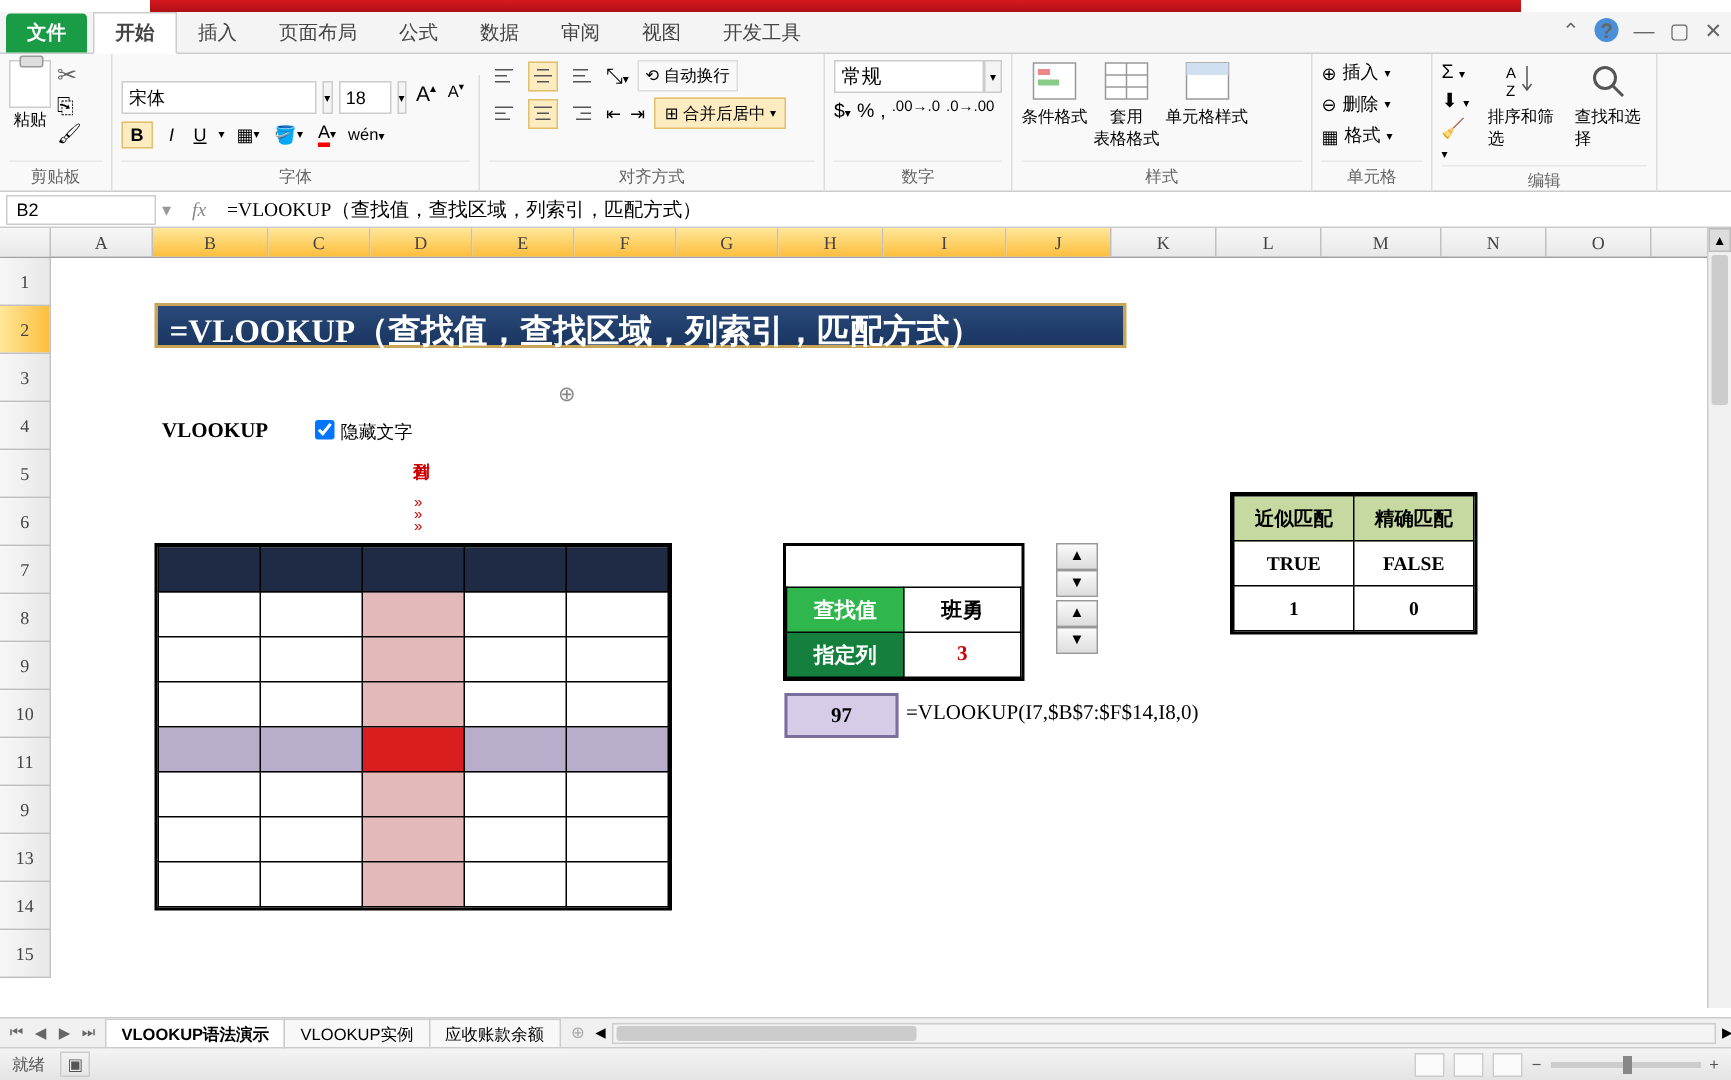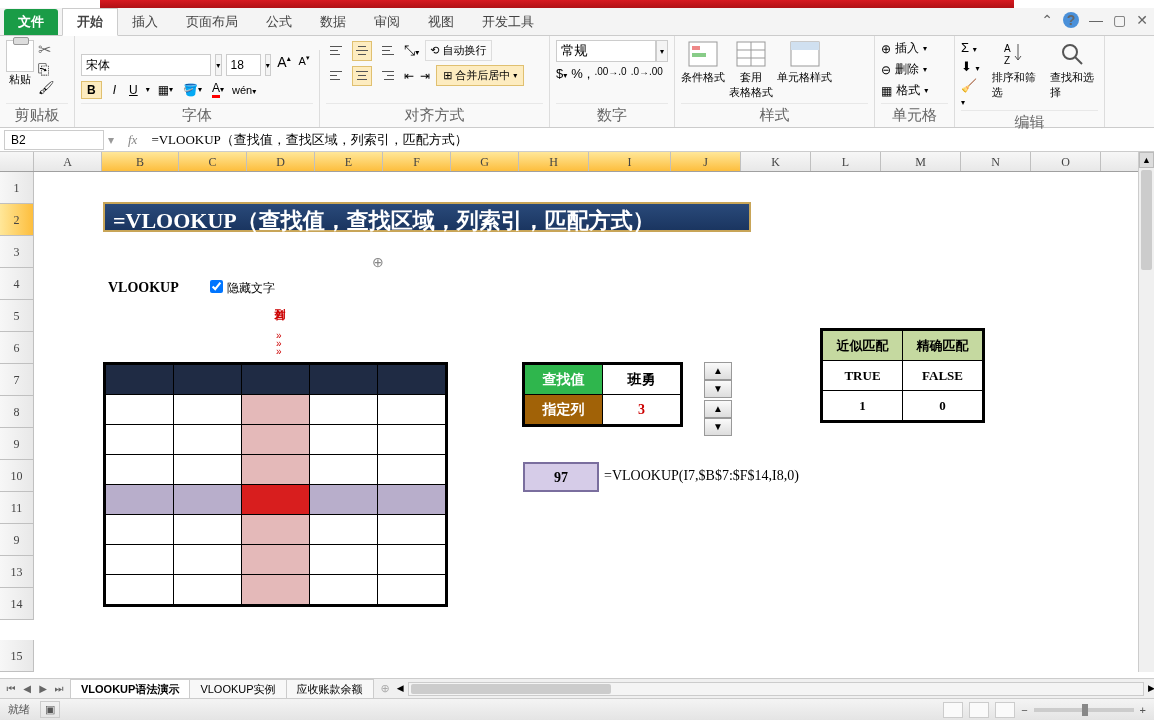--- a/index.html
+++ b/index.html
@@ -13,21 +13,21 @@
 .menu-tab { padding: 4px 14px; font-size: 13px; color: #444; cursor: pointer; }
 .menu-tab.file { background: #1a9c47; color: #ffffff; font-weight: bold; border-radius: 3px 3px 0 0; margin-right: 4px; }
 .menu-tab.active { background: #fff; border: 1px solid #ccc; border-bottom: 1px solid #fff; font-weight: bold; }
 .window-controls { position: absolute; right: 6px; top: 4px; display: flex; gap: 10px; align-items: center; }
 .window-controls span { font-size: 14px; color: #666; cursor: pointer; }
 .help-icon { background: #4a90d9; color: #fff; border-radius: 50%; width: 16px; height: 16px; display: inline-flex; align-items: center; justify-content: center; font-size: 11px; font-weight: bold; }
 
 
 .ribbon { height: 92px; background: #f9f9f9; border-bottom: 1px solid #ccc; display: flex; }
 .ribbon-group { border-right: 1px solid #ddd; display: flex; flex-direction: column; justify-content: space-between; padding: 4px 6px 2px; }
-.ribbon-group-label { text-align: center; font-size: 15px; color: #666; padding-top: 2px; border-top: 1px solid #e8e8e8; margin-top: 2px; position: relative; }
+.ribbon-group-label { text-align: center; font-size: 11px; color: #666; padding-top: 2px; border-top: 1px solid #e8e8e8; margin-top: 2px; position: relative; }
 .ribbon-controls { display: flex; flex-direction: column; gap: 4px; flex: 1; }
 
 .clipboard-group { width: 75px; }
 .clipboard-btns { display: flex; gap: 4px; }
 .paste-btn { display: flex; flex-direction: column; align-items: center; font-size: 11px; }
 .paste-icon { width: 28px; height: 32px; background: #fff; border: 1px solid #ccc; position: relative; }
 .paste-icon::before { content: ''; position: absolute; top: -4px; left: 6px; width: 14px; height: 6px; background: #ddd; border: 1px solid #999; border-radius: 2px; }
 .clip-side { display: flex; flex-direction: column; gap: 2px; }
 .scissors-icon { color: #666; font-size: 16px; }
 
@@ -104,24 +104,24 @@
 .preview-grid { position: absolute; left: 103px; top: 190px; border: 2px solid #000; }
 .preview-grid table { border-collapse: collapse; }
 .preview-grid td { border: 1px solid #000; width: 68px; height: 30px; }
 .pg-header td { background: #1f2b44; }
 .pg-d { background: #e4b9b9; }
 .pg-row11 td { background: #b8aecb; }
 .pg-row11 .pg-d { background: #d81e1e !important; }
 
 
 .lookup-tbl { position: absolute; left: 522px; top: 190px; border: 2px solid #000; }
-.lookup-tbl table { border-collapse: collapse; }
+.lookup-tbl table { border-collapse: collapse; margin-top: 27px; }
 .lookup-tbl td { border: 1px solid #000; width: 78px; height: 30px; text-align: center; font-size: 14px; font-family: "SimSun"; font-weight: bold; }
 .lt-search-h { background: #2fb64d; color: #fff; }
-.lt-col-h { background: #a16207; color: #fff; }
+.lt-col-h { background: #15803d; color: #fff; }
 .lt-val-red { color: #c00; }
 
 
 .spinner { position: absolute; width: 28px; }
 .spinner-btn { border: 1px solid #999; background: linear-gradient(#fafafa, #ddd); height: 18px; text-align: center; line-height: 16px; font-size: 10px; cursor: pointer; }
 .spinner1 { left: 704px; top: 190px; }
 .spinner2 { left: 704px; top: 228px; }
 
 
 .result-box { position: absolute; left: 523px; top: 290px; width: 76px; height: 30px; border: 2px solid #7a6e9e; background: #d6cce8; text-align: center; line-height: 28px; font-size: 14px; font-weight: bold; font-family: "Times New Roman"; }
@@ -526,21 +526,21 @@
     <div class="row-h" style="top: 128px; height: 32px; line-height: 32px;">5</div>
     <div class="row-h" style="top: 160px; height: 32px; line-height: 32px;">6</div>
     <div class="row-h" style="top: 192px; height: 32px; line-height: 32px;">7</div>
     <div class="row-h" style="top: 224px; height: 32px; line-height: 32px;">8</div>
     <div class="row-h" style="top: 256px; height: 32px; line-height: 32px;">9</div>
     <div class="row-h" style="top: 288px; height: 32px; line-height: 32px;">10</div>
     <div class="row-h" style="top: 320px; height: 32px; line-height: 32px;">11</div>
     <div class="row-h" style="top: 352px; height: 32px; line-height: 32px;">9</div>
     <div class="row-h" style="top: 384px; height: 32px; line-height: 32px;">13</div>
     <div class="row-h" style="top: 416px; height: 32px; line-height: 32px;">14</div>
-    <div class="row-h" style="top: 468px; height: 32px; line-height: 32px;">15</div>
+    <div class="row-h" style="top: 448px; height: 32px; line-height: 32px;">15</div>
   </div>
 
 <div class="vscroll">
   <div class="vscroll-btn">▲</div>
   <div class="vscroll-thumb"></div>
 </div>
 
 <div class="sheet-tabs-row">
   <div class="sheet-nav">
     <span class="sheet-nav-btn">⏮</span>

